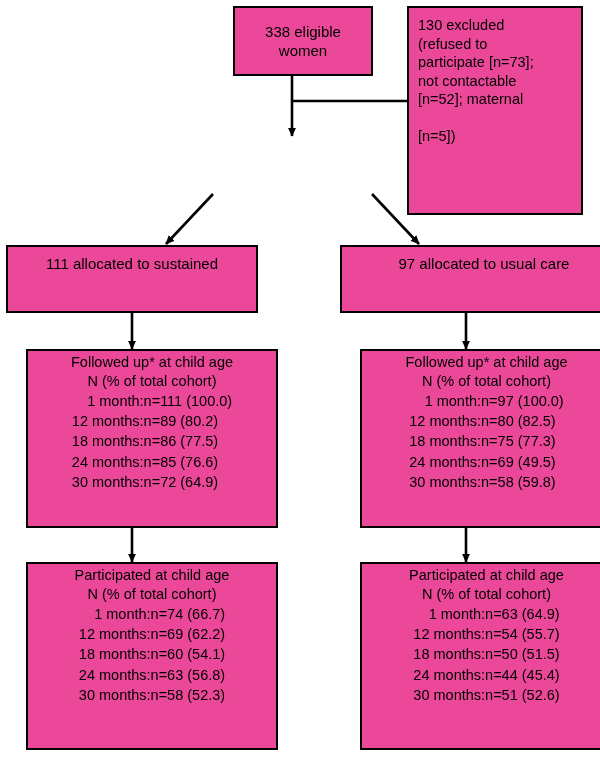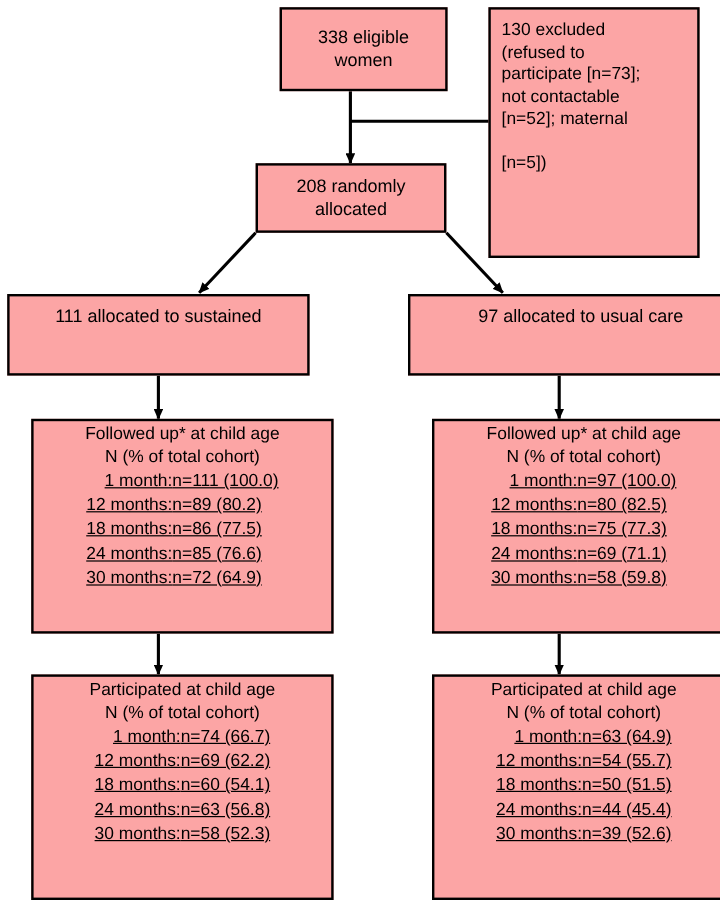--- a/index.html
+++ b/index.html
@@ -22,21 +22,21 @@
     left: 0;
     top: 0;
     width: 600px;
     height: 758px;
     pointer-events: none;
   }
   .box {
     position: absolute;
     box-sizing: border-box;
     border: 2px solid #000000;
-    background: #fca5a5;
+    background: #ec4899;
     text-align: center;
     line-height: 1.28;
   }
   .box-inner {
     display: block;
   }
   
   #box-eligible {
     left: 233px; top: 6px; width: 140px; height: 70px;
     font-size: 15px;
@@ -95,21 +95,20 @@
     margin-left: 20px;
   }
   .stat-head {
     display: block;
     text-align: center;
     white-space: nowrap;
   }
   .stat-rows {
     margin: 1px auto 0 auto;
     border-collapse: collapse;
-    text-decoration: underline;
   }
   .stat-rows td {
     padding: 0;
     font-size: 14.5px;
     line-height: 1.39;
     white-space: nowrap;
   }
   .stat-label {
     text-align: right;
     padding-right: 13px;
@@ -153,26 +152,20 @@
   <div class="box" id="box-excluded">
     <span>130 excluded</span><br>
     <span>(refused to</span><br>
     <span>participate [n=73];</span><br>
     <span>not contactable</span><br>
     <span>[n=52]; maternal</span><br>
     <br>
     <span>[n=5])</span>
   </div>
 
-  <div class="box" id="box-allocated">
-    <span class="box-inner">
-      <span>208 randomly</span><br>
-      <span>allocated</span>
-    </span>
-  </div>
 
   <div class="box" id="box-alloc-left">
     <span>111 allocated to sustained</span><br>
   </div>
 
   <div class="box" id="box-alloc-right">
     <span>97 allocated to usual care</span>
   </div>
 
   <div class="box stat-box" id="box-follow-left">
@@ -216,21 +209,21 @@
         <tr>
           <td class="stat-label">12 months:</td>
           <td class="stat-value">n=80 (82.5)</td>
         </tr>
         <tr>
           <td class="stat-label">18 months:</td>
           <td class="stat-value">n=75 (77.3)</td>
         </tr>
         <tr>
           <td class="stat-label">24 months:</td>
-          <td class="stat-value">n=69 (71.1)</td>
+          <td class="stat-value">n=69 (49.5)</td>
         </tr>
         <tr>
           <td class="stat-label">30 months:</td>
           <td class="stat-value">n=58 (59.8)</td>
         </tr>
       </tbody>
     </table>
   </div>
 
   <div class="box stat-box" id="box-part-left">
@@ -278,19 +271,19 @@
         <tr>
           <td class="stat-label">18 months:</td>
           <td class="stat-value">n=50 (51.5)</td>
         </tr>
         <tr>
           <td class="stat-label">24 months:</td>
           <td class="stat-value">n=44 (45.4)</td>
         </tr>
         <tr>
           <td class="stat-label">30 months:</td>
-          <td class="stat-value">n=39 (52.6)</td>
+          <td class="stat-value">n=51 (52.6)</td>
         </tr>
       </tbody>
     </table>
   </div>
 
 </div>
 
 </body></html>

